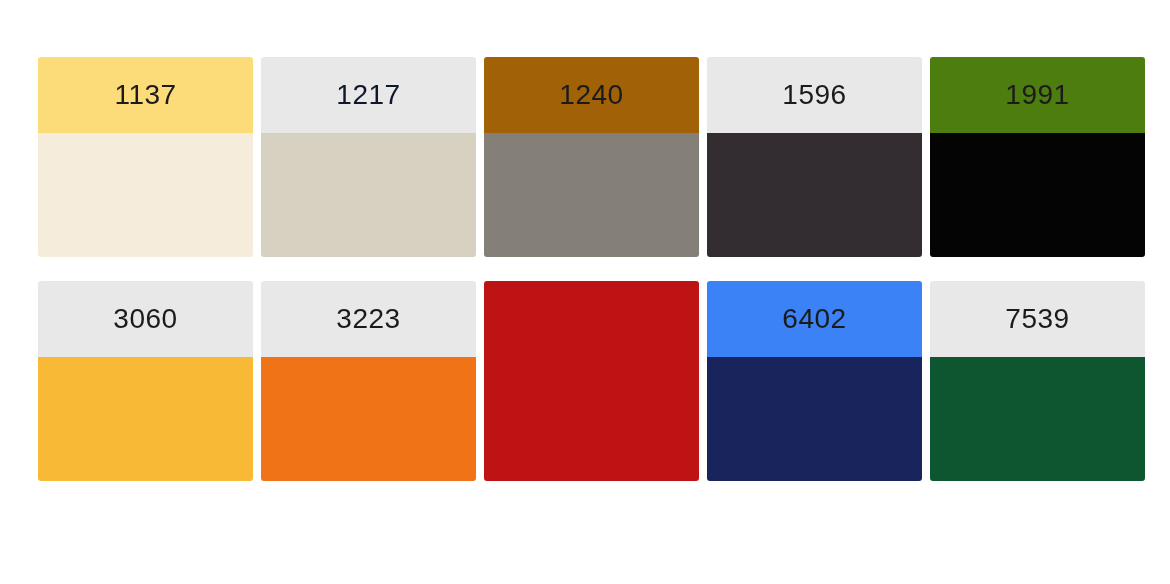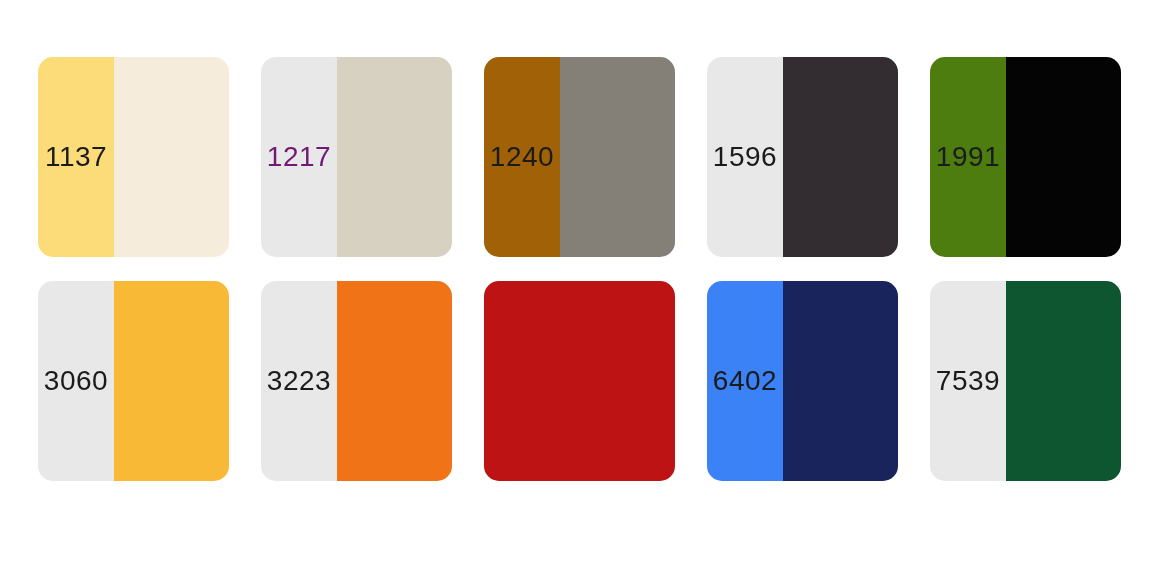--- a/index.html
+++ b/index.html
@@ -21,26 +21,26 @@
     top: 57px;
     display: grid;
     grid-template-columns: repeat(5, 197px);
     grid-template-rows: repeat(2, 200px);
     column-gap: 26px;
     row-gap: 24px;
   }
 
   .swatch-card {
     position: relative;
-    width: 191px;
+    width: 215px;
     height: 200px;
-    border-radius: 15px;
+    border-radius: 3px;
     overflow: hidden;
     display: flex;
-    flex-direction: row;
+    flex-direction: column;
     background: #ffffff;
   }
 
   .swatch-header {
     flex: 0 0 76px;
     background: #e8e8e8;
     display: flex;
     align-items: center;
     justify-content: center;
   }
@@ -65,21 +65,21 @@
 
 <div id="swatch-grid" style="grid-template-columns: repeat(5, 197px); grid-template-rows: repeat(2, 200px);">
     <div class="swatch-card">
       <div class="swatch-header" style="background: rgb(252, 220, 120);">
         <span class="swatch-code" style="color: rgb(27, 27, 27);">1137</span>
       </div>
       <div class="swatch-body" style="background: rgb(245, 236, 220);"></div>
     </div>
     <div class="swatch-card">
       <div class="swatch-header" style="background: rgb(232, 232, 232);">
-        <span class="swatch-code" style="color: #701a75;">1217</span>
+        <span class="swatch-code" style="color: #0f172a;">1217</span>
       </div>
       <div class="swatch-body" style="background: rgb(215, 209, 194);"></div>
     </div>
     <div class="swatch-card">
       <div class="swatch-header" style="background: #a16207;">
         <span class="swatch-code" style="color: rgb(27, 27, 27);">1240</span>
       </div>
       <div class="swatch-body" style="background: rgb(132, 127, 119);"></div>
     </div>
     <div class="swatch-card">

